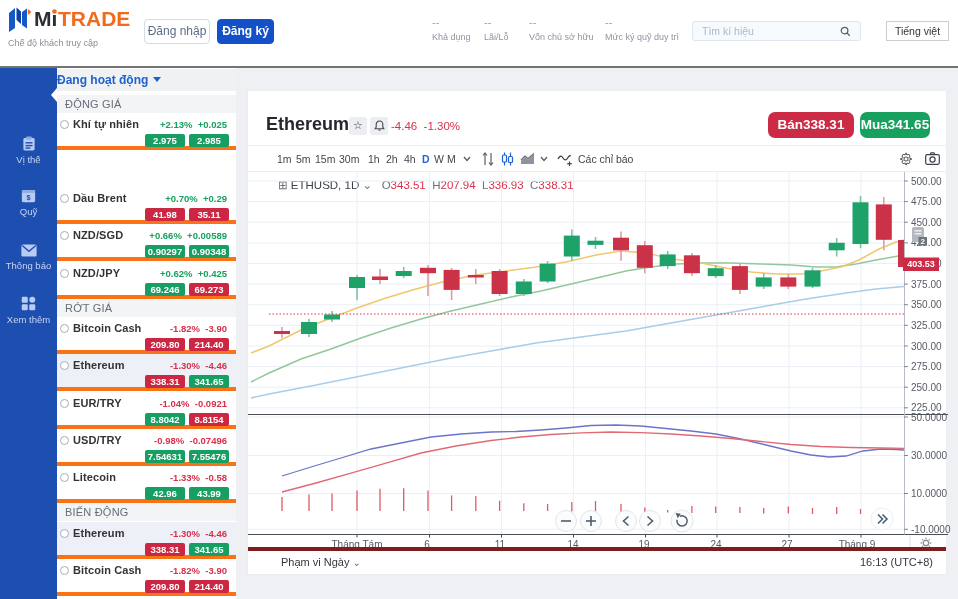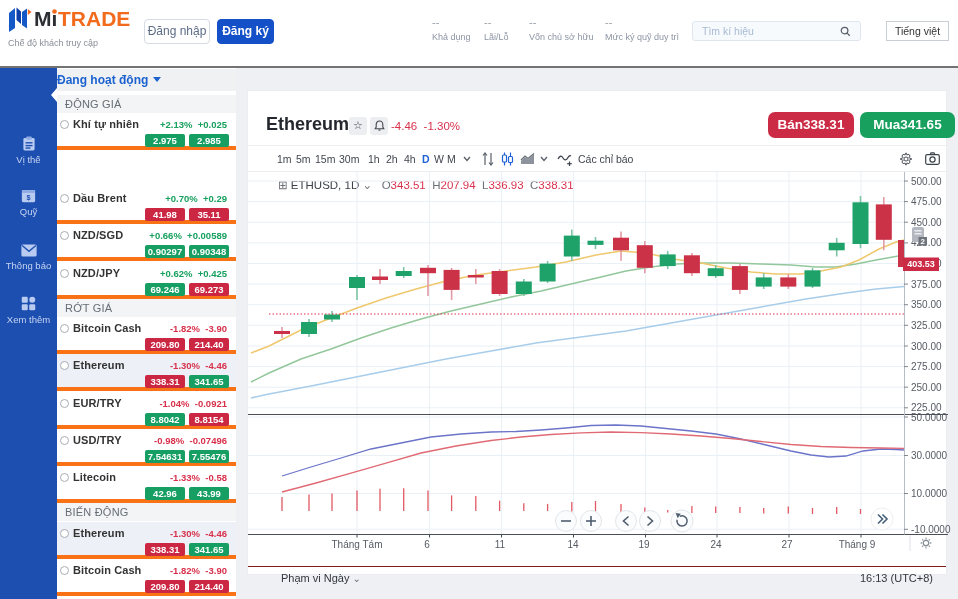--- a/index.html
+++ b/index.html
@@ -37,28 +37,28 @@
 .pb{position:absolute;top:21px;width:40px;height:13px;border-radius:2px;color:#fff;font-size:9.5px;font-weight:bold;text-align:center;line-height:13px}
 .pb.g{background:#179e63}.pb.r{background:#cb2743}
 .b1{left:88px}.b2{left:132px}
 
 #card{position:absolute;left:247px;top:90px;width:700px;height:485px;background:#fff;border:1px solid #ebedf0}
 #ttl{position:absolute;left:18px;top:23px;font-size:18px;font-weight:bold;color:#24272e}
 .icbox{position:absolute;top:26px;width:18px;height:18px;background:#eceef1;border-radius:3px;text-align:center;line-height:17px;font-size:11px;color:#44484f}
 #chg{position:absolute;left:143px;top:29px;font-size:11.5px;color:#d8304b;white-space:pre}
 .tbtn{position:absolute;top:21px;height:26px;border-radius:7px;color:#fff;font-size:13.5px;font-weight:bold;text-align:center;line-height:26px}
 #ban{left:520px;width:86px;background:#cb2b45}
-#mua{left:612px;width:95px;background:#17a05e}
+#mua{left:612px;width:70px;background:#17a05e}
 #tbar{position:absolute;left:0;top:54px;width:698px;height:27px;border-top:1px solid #eceef0;border-bottom:1px solid #eceef0;font-size:10.5px;color:#41464e}
 .ti{position:absolute;top:6px;line-height:15px}
 #leg{position:absolute;left:30px;top:87px;font-size:11.5px;color:#3c4149;white-space:pre}
 #leg .red{color:#d8304b}
 #leg .gr{color:#6b7078}
 #chart{position:absolute;left:0;top:81px;width:698px;height:379px}
-#bbar{position:absolute;left:0;top:475px;width:698px;height:23px;border-top:1px solid #7f1d1d;font-size:11px;color:#33373d}
+#bbar{position:absolute;left:0;top:456px;width:698px;height:23px;border-top:4px solid #7f1d1d;font-size:11px;color:#33373d}
 svg text.ax{font:10px "Liberation Sans",sans-serif;fill:#555a63}
 svg .g{stroke:#e9f0f6;stroke-width:1}
 svg .ma{fill:none;stroke-width:1.5}
 </style></head><body>
 <div id="hd">
  <svg id="logo" width="130" height="30" viewBox="0 0 130 30">
   <path d="M3 9 L9 4 L9 24 L3 28 Z" fill="#1558c8"></path>
   <path d="M10.5 3.5 L15 7.5 L15 20 L10.5 16 Z" fill="#0d3fa8"></path>
   <path d="M16 8 L21 4.5 L21 24.5 L16 21 Z" fill="#1558c8"></path>
   <path d="M21.8 5 L25.5 8 L21.8 11 Z" fill="#f26a1b"></path>

